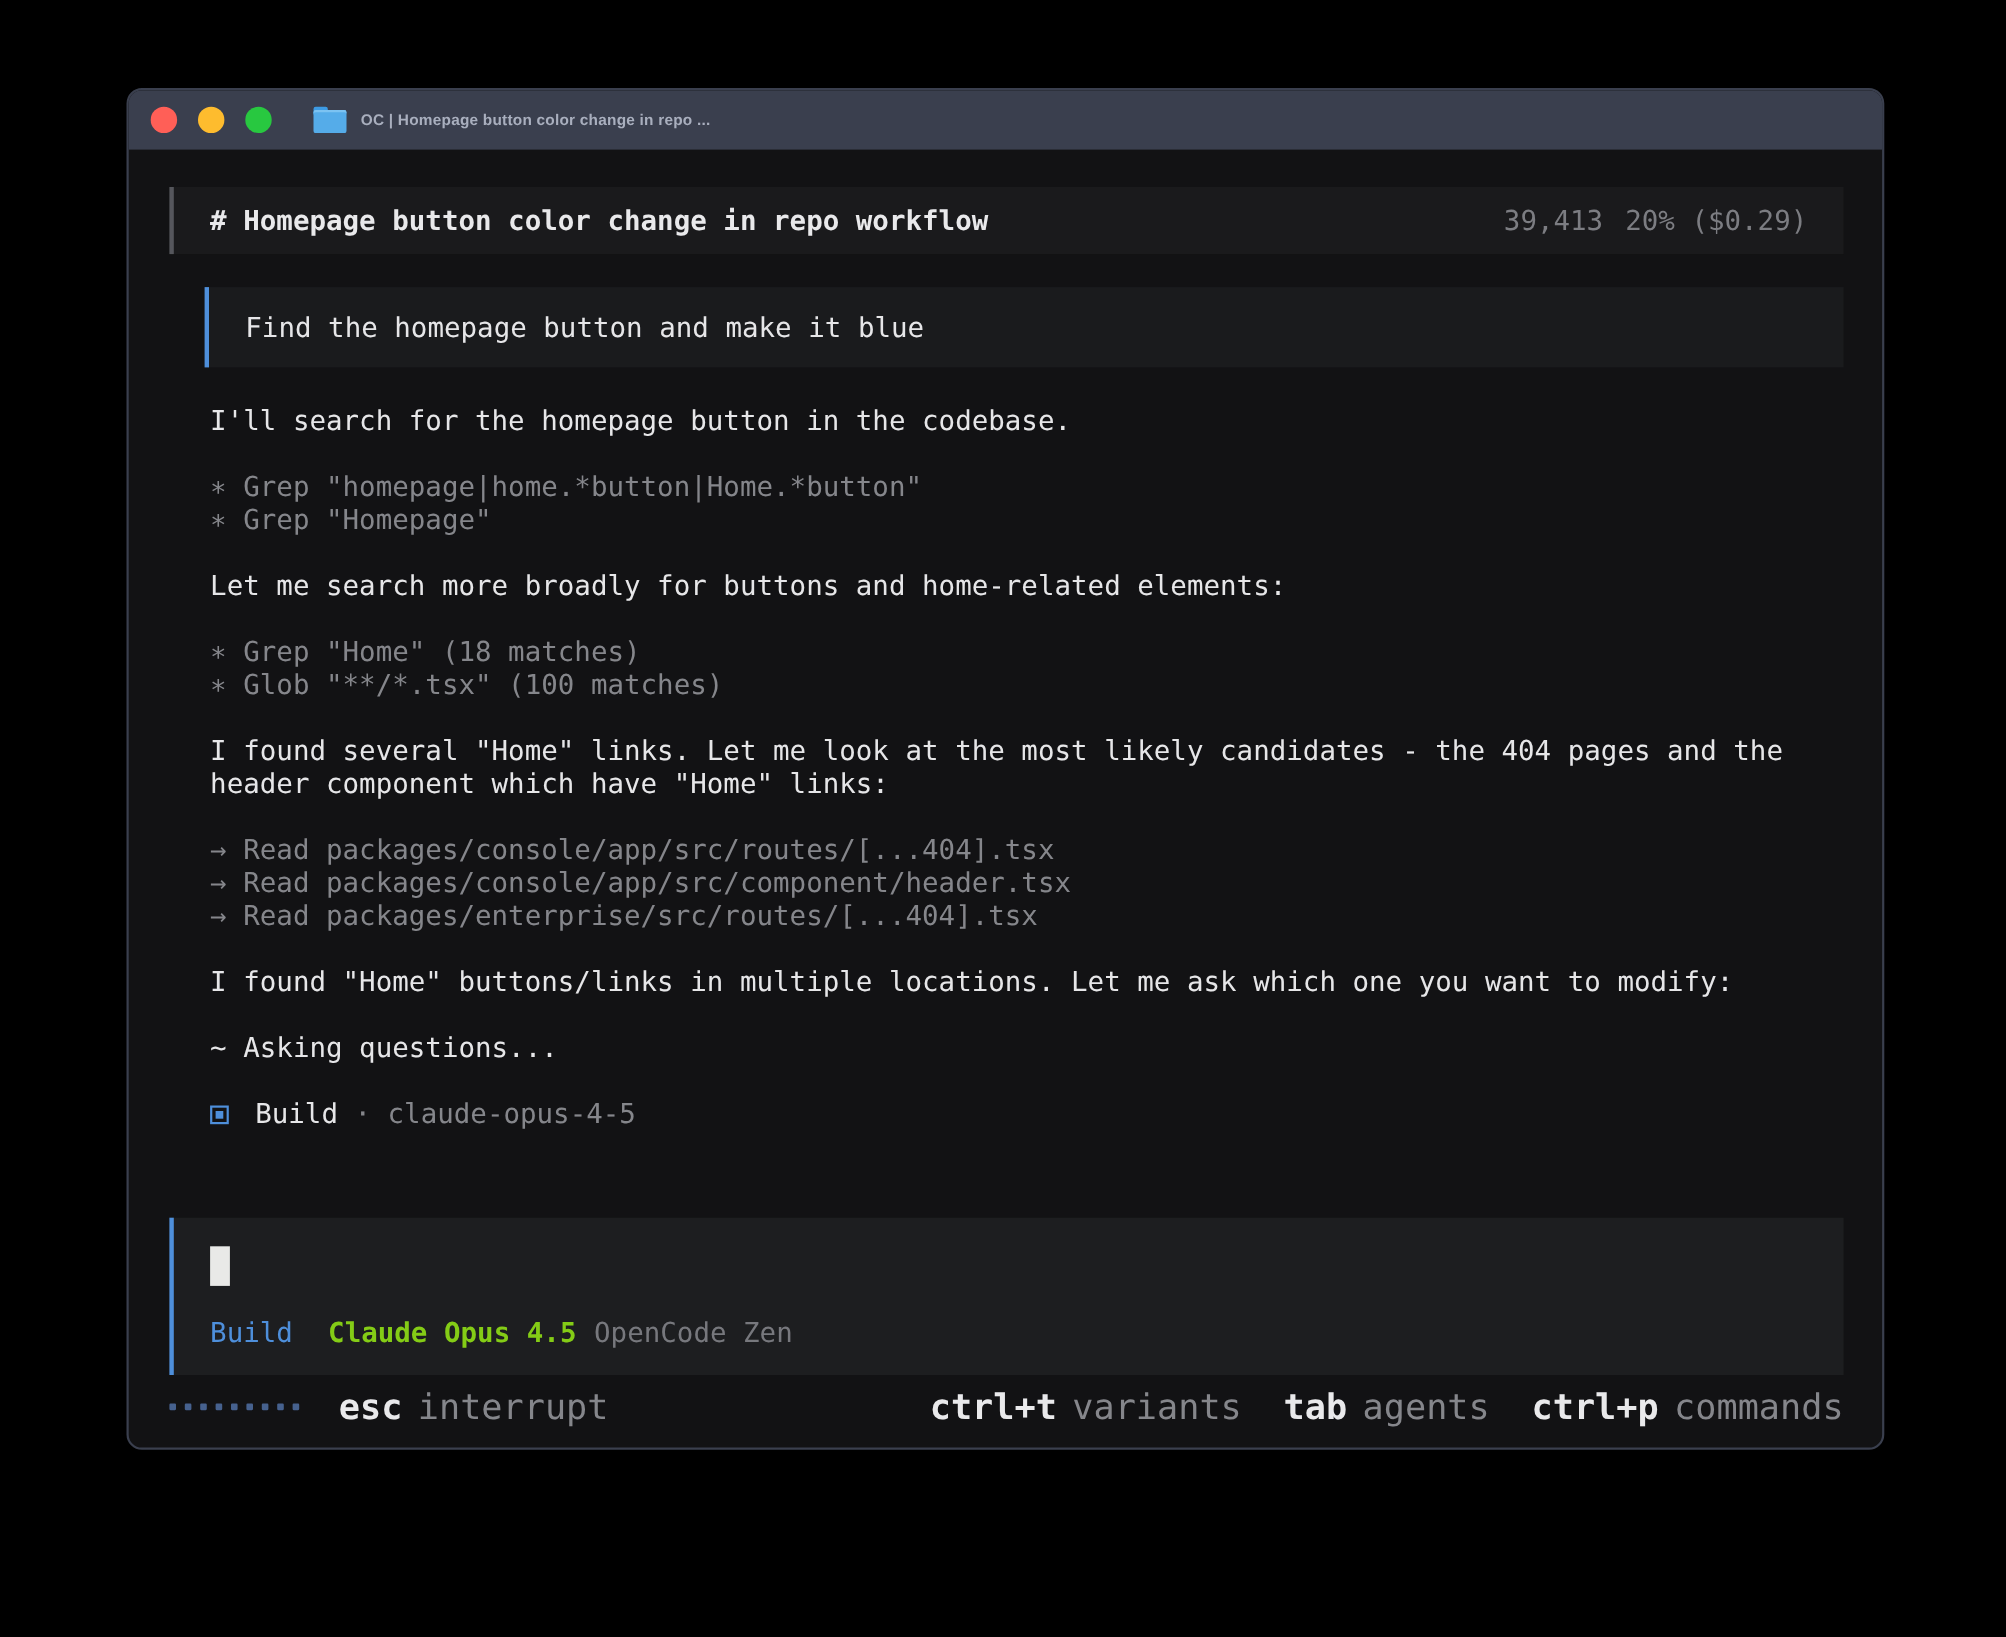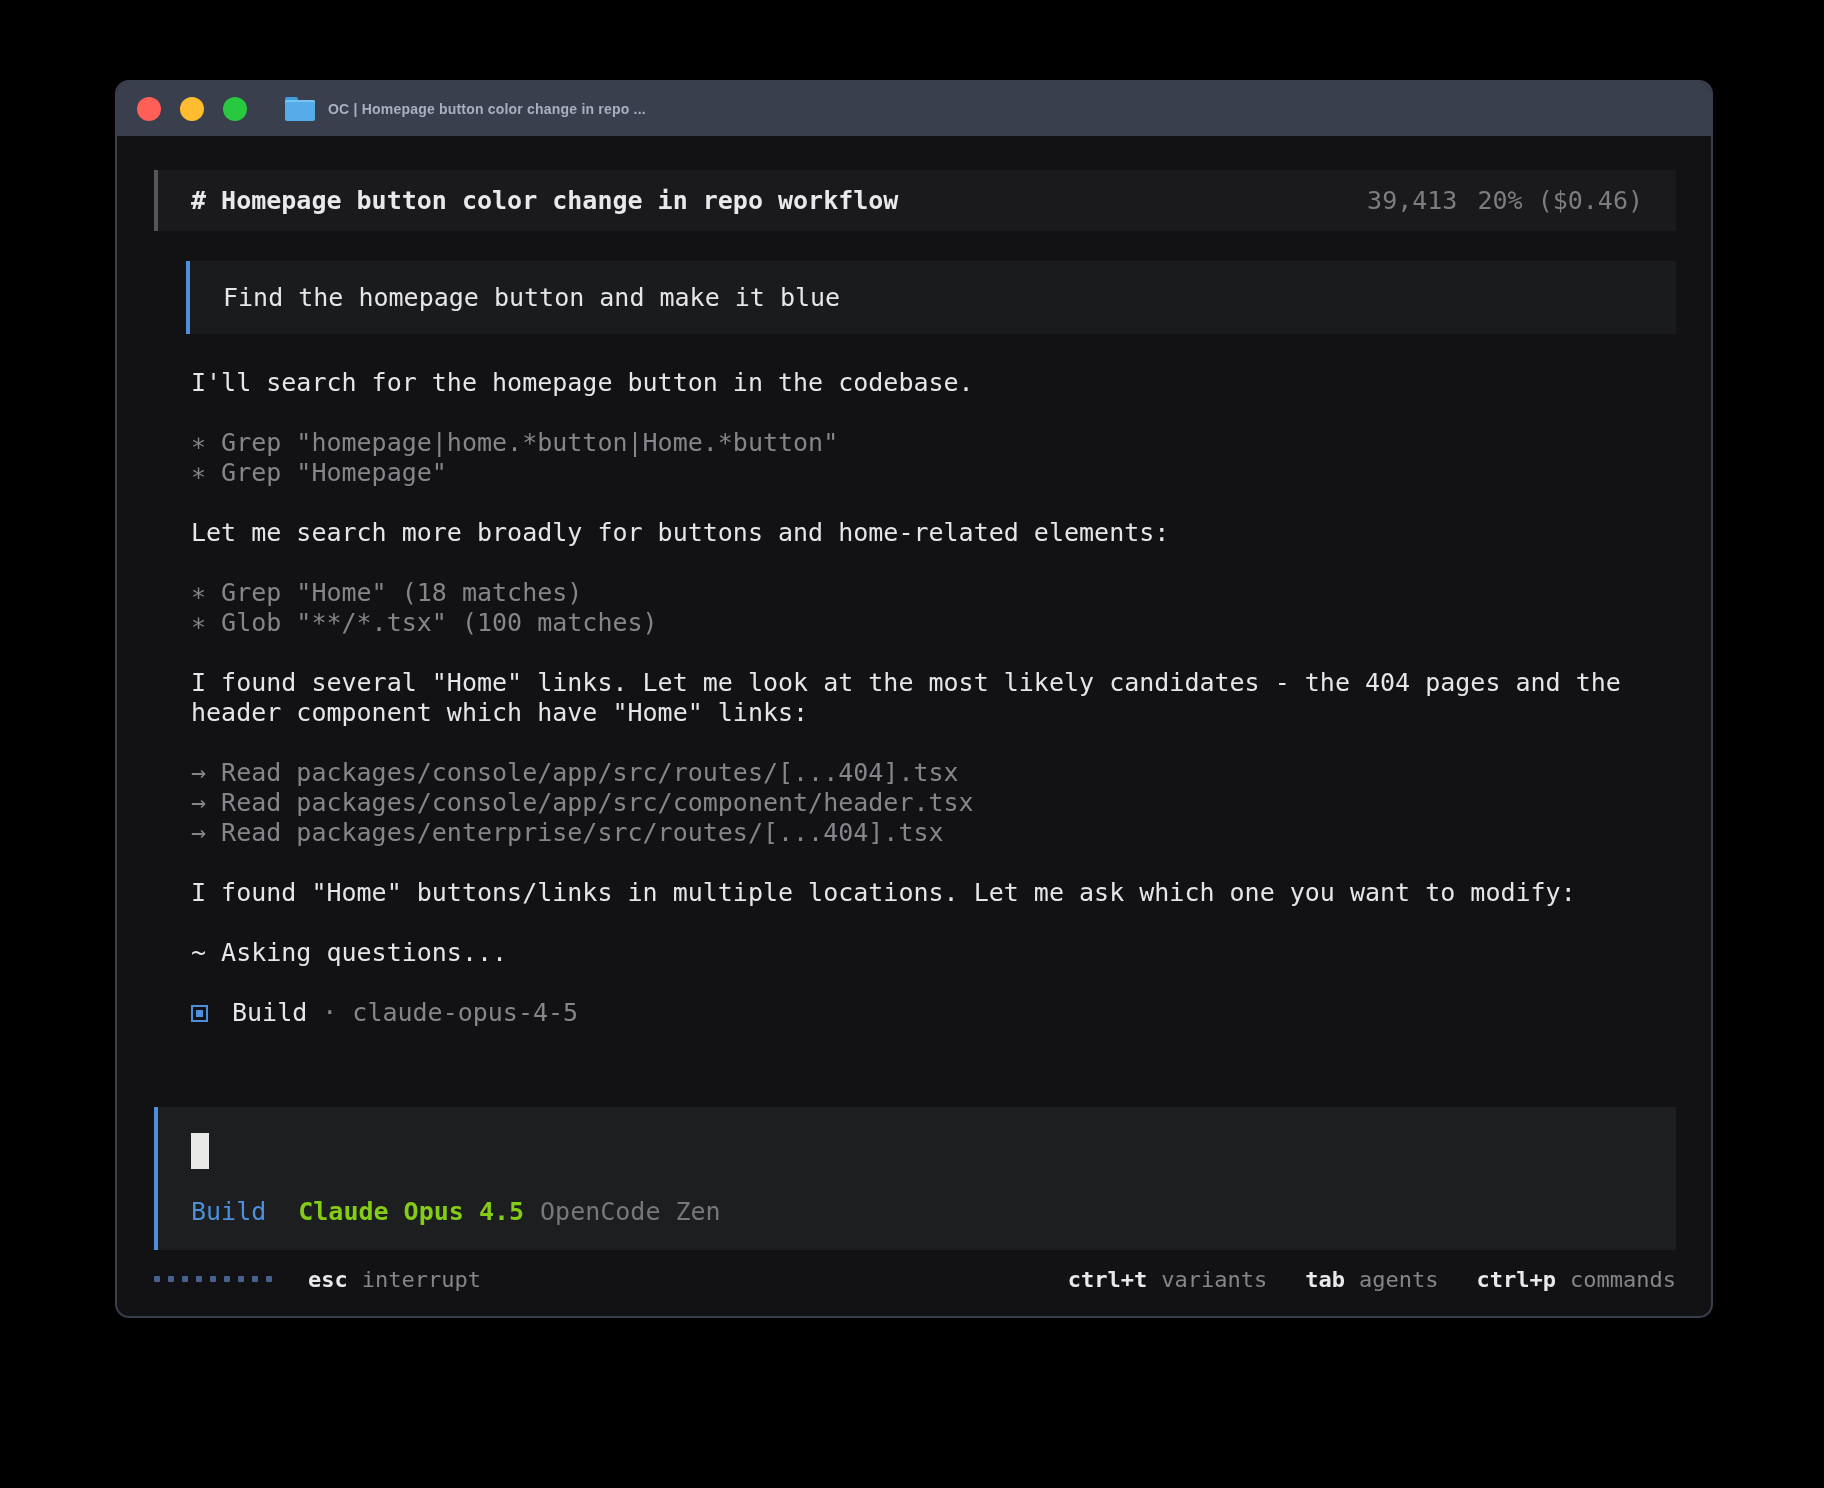--- a/index.html
+++ b/index.html
@@ -64,21 +64,21 @@
   
   .input-block { border-left:4px solid #4e8fdb; background:#1d1e20; padding:26px 33px 24px; }
   .cursor { width:18px; height:36px; background:#e9e9e7; }
   .model-row { margin-top:28px; display:flex; align-items:center; font-size:25px; }
   .model-agent { color:#4e8fdb; }
   .model-name { color:#84cc16; margin-left:32px;font-weight:bold; }
   .model-provider { color:#77787d; margin-left:16px; }
 
   
   .statusbar { flex:0 0 66px; display:flex; align-items:center; justify-content:space-between;
-    padding:6px 0 14px; font-size:22px; }
+    padding:6px 0 14px; font-size:32px; }
   .sb-left { display:flex; align-items:center; }
   .dots { display:flex; gap:8px; align-items:center; margin-right:36px; }
   .dots i { width:6px; height:6px; background:#46618e; border-radius:1px; display:block; }
   .kbd-key { color:#e9e9eb; font-weight:bold; }
   .kbd-label { color:#85868b; margin-left:14px; }
   .sb-right { display:flex; align-items:center; gap:38px; }
   .hint { display:flex; align-items:center; }
 </style>
 </head>
 <body>
@@ -99,21 +99,21 @@
       <span>OC | Homepage button color change in repo ...</span>
     </div>
   </div>
 
   <div class="main">
 
     <div class="block hdr">
       <span class="hdr-title"># Homepage button color change in repo workflow</span>
       <span class="hdr-stats">
         <span>39,413</span>
-        <span>20% ($0.46)</span>
+        <span>20% ($0.29)</span>
       </span>
     </div>
 
     <div class="block blue usermsg">
       <span>Find the homepage button and make it blue</span>
     </div>
 
     <div class="conv">
       <div class="line text">I'll search for the homepage button in the codebase.</div>
       <div class="line tool gap">∗ Grep "homepage|home.*button|Home.*button"</div>

